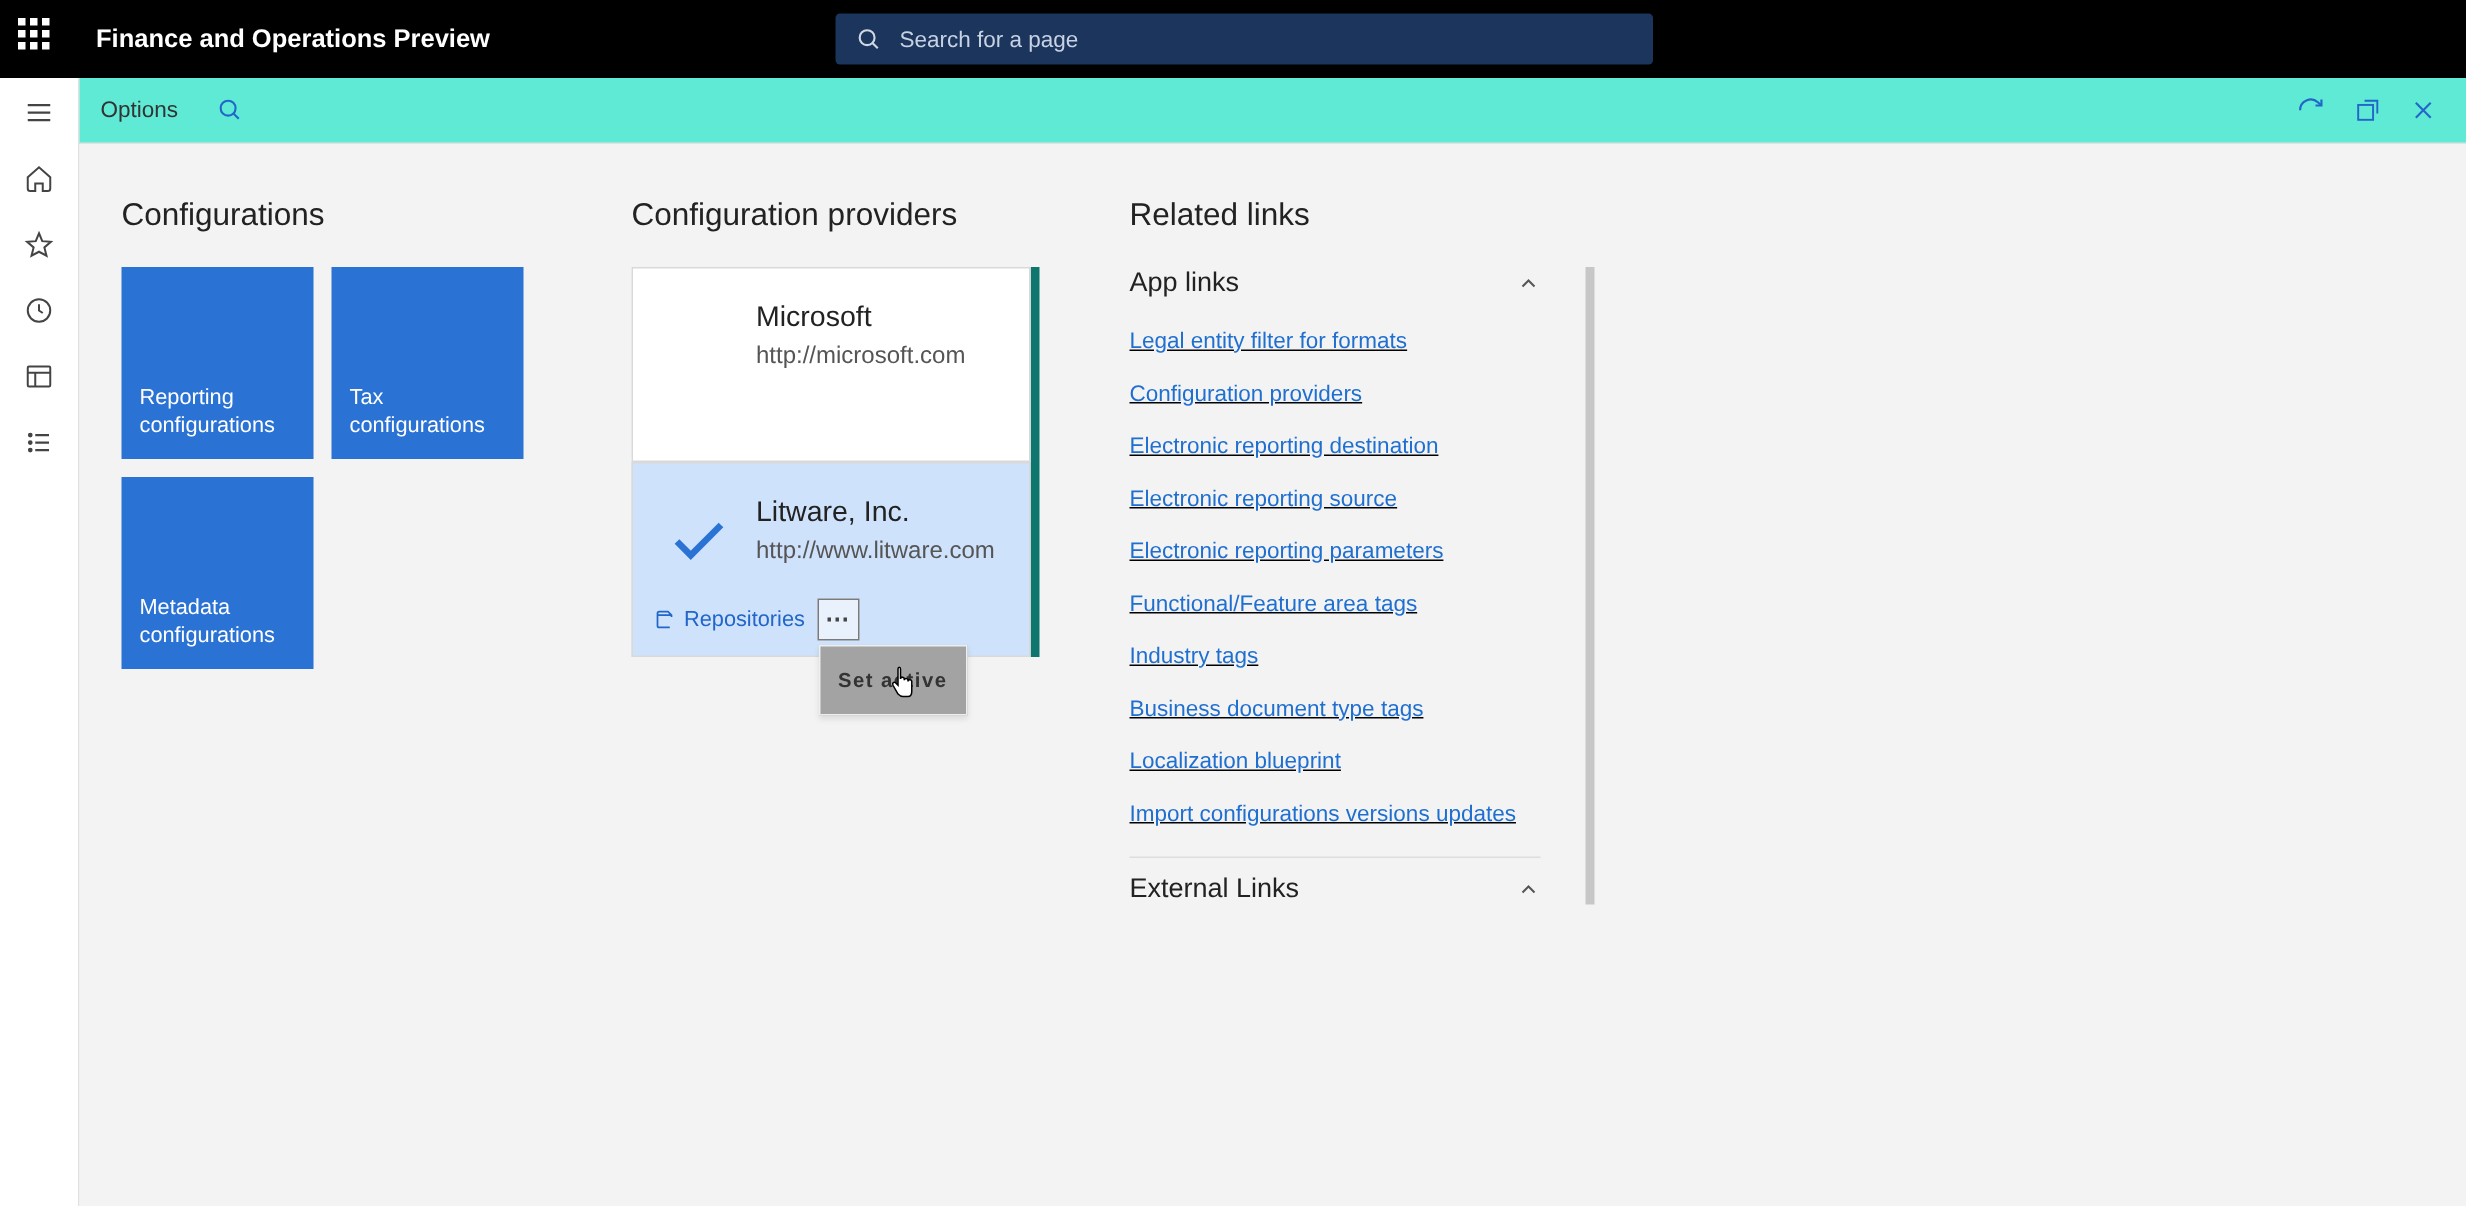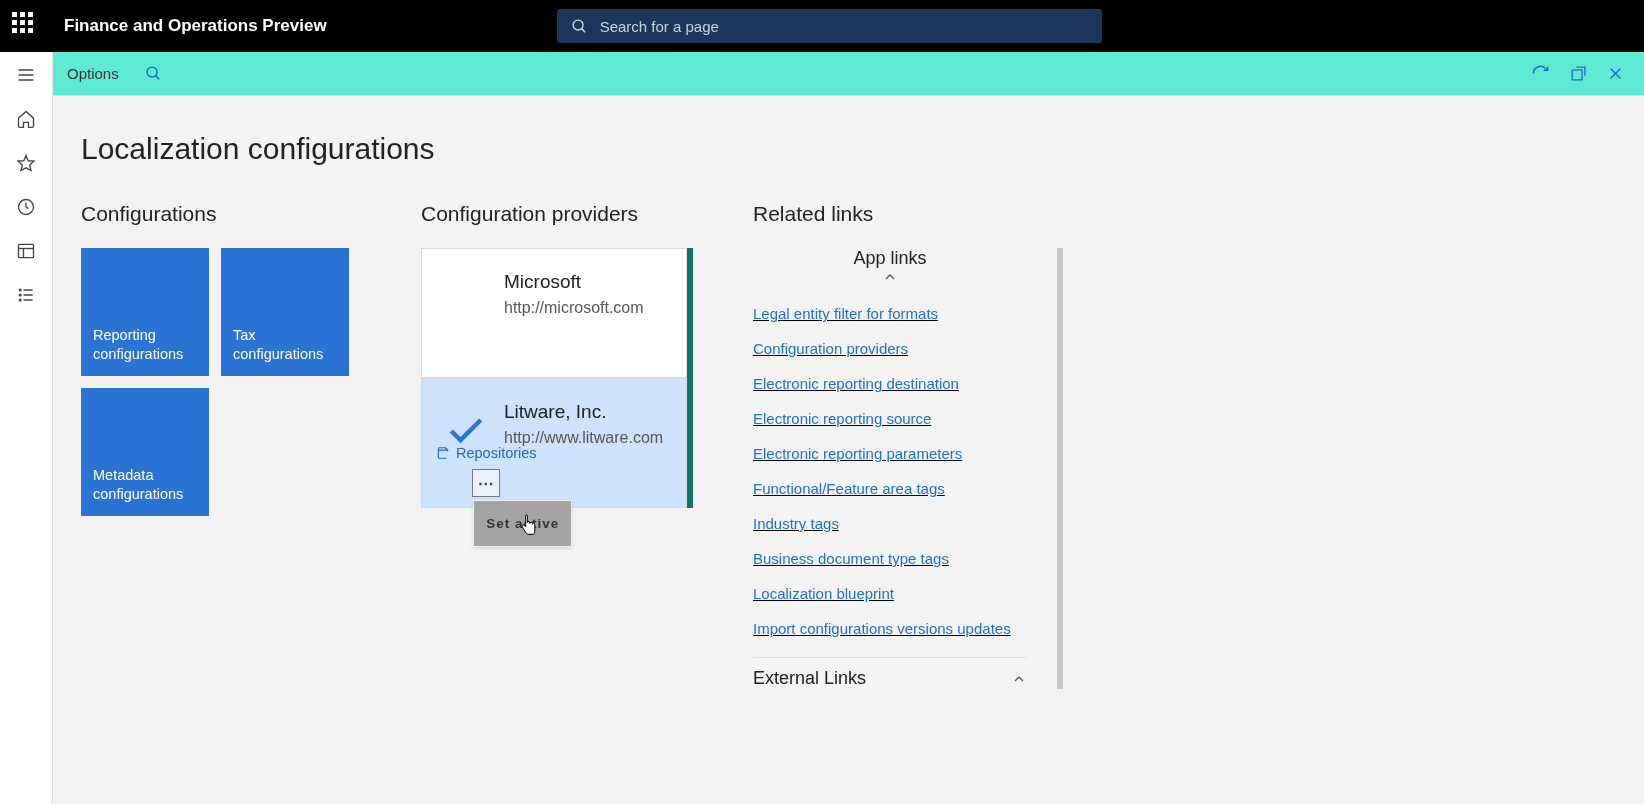--- a/index.html
+++ b/index.html
@@ -38,29 +38,29 @@
   .tiles { display: flex; flex-wrap: wrap; gap: 12px; width: 280px; }
   .tile { width: 128px; height: 128px; background: #2a72d4; color: #fff; padding: 12px; display: flex; align-items: flex-end; font-size: 14.5px; line-height: 1.3; cursor: pointer; }
   
   .providers { width: 272px; position: relative; }
   .prov-scroll { border-right: 6px solid #0f766e; }
   .prov-card { background: #fff; height: 130px; border: 1px solid #d9d9d9; padding: 22px 14px 10px 82px; position: relative; }
   .prov-card.active { background: #cfe2fb; }
   .prov-name { font-size: 19px; color: #222; margin-bottom: 6px; }
   .prov-url { font-size: 16px; color: #555; }
   .check { position: absolute; left: 22px; top: 30px; }
-  .prov-actions { position: absolute; bottom: 10px; left: 14px; display: flex; align-items: center; gap: 8px; flex-direction: column;}
+  .prov-actions { position: absolute; bottom: 10px; left: 14px; display: flex; align-items: center; gap: 8px;}
   .repo-link { color: #2266c9; font-size: 14.5px; cursor: pointer; display:flex; align-items:center; gap:6px;}
   .more-btn { width: 28px; height: 28px; border: 1px solid #7a7a7a; background: #e9f1fc; display:flex; align-items:center; justify-content:center; cursor: pointer; font-weight:bold; letter-spacing:1px; color:#444; position: relative;}
   .tooltip { position: absolute; top: 30px; left: 0; background: #a3a3a3; border: 1px solid #eee; padding: 15px 12px; font-size: 13.5px; color: #333; white-space: nowrap; box-shadow: 0 2px 4px rgba(0,0,0,.1);}
   .cursor-hand { position: absolute; left: 46px; top: 44px; pointer-events:none;}
   
   .related { width: 310px; border-right: 6px solid #c7c7c7; padding-right: 30px;}
   .section-hdr { display:flex; align-items:center; justify-content:space-between; font-size: 18px; color:#222; margin-bottom: 12px; margin-top: 8px; cursor:pointer;}
-  .section-hdr:first-of-type { margin-top: 0; flex-direction: column;}
+  .section-hdr:first-of-type { margin-top: 0;}
   .chev { width:16px; height:16px; }
   .links { display:flex; flex-direction:column; gap: 18px; margin-bottom: 20px; padding-top: 8px; text-decoration: underline;}
   .links a { color:#1f6fd0; text-decoration:none; font-size:15px; cursor:pointer;}
   hr.sep { border:none; border-top:1px solid #ddd; margin: 16px 0 10px 0;}
 </style>
 </head>
 <body>
 
 <div class="topnav">
   <div class="waffle">
@@ -154,21 +154,20 @@
     <span class="ico">
         <svg width="17" height="17" viewBox="0 0 24 24" stroke="#2266c9" stroke-width="2">
           <line x1="5" y1="5" x2="19" y2="19"></line>
           <line x1="19" y1="5" x2="5" y2="19"></line>
         </svg>
       </span>
   </div>
 </div>
 
 <div class="content">
-  <h1 class="page-title">Localization configurations</h1>
   <div class="columns">
 
     <div class="col">
       <h2>Configurations</h2>
       <div class="tiles">
         <div class="tile">
             <span>Reporting configurations</span>
           </div>
         <div class="tile">
             <span>Tax configurations</span>

